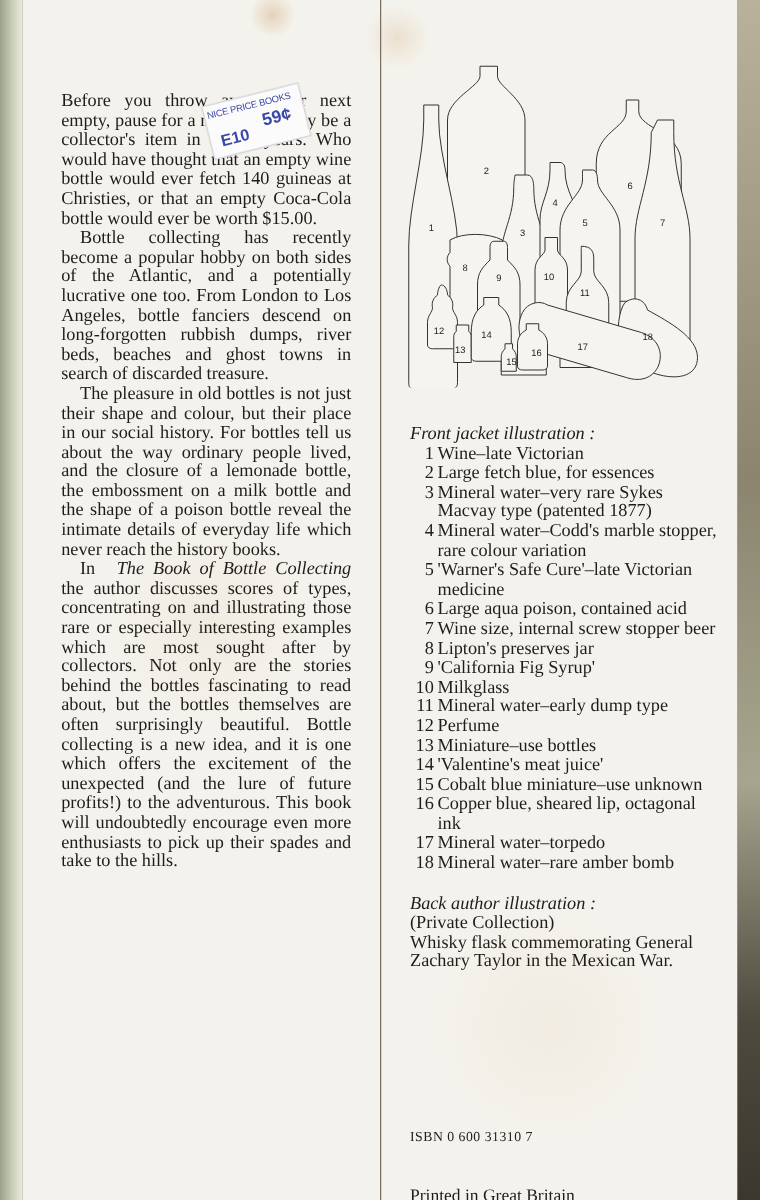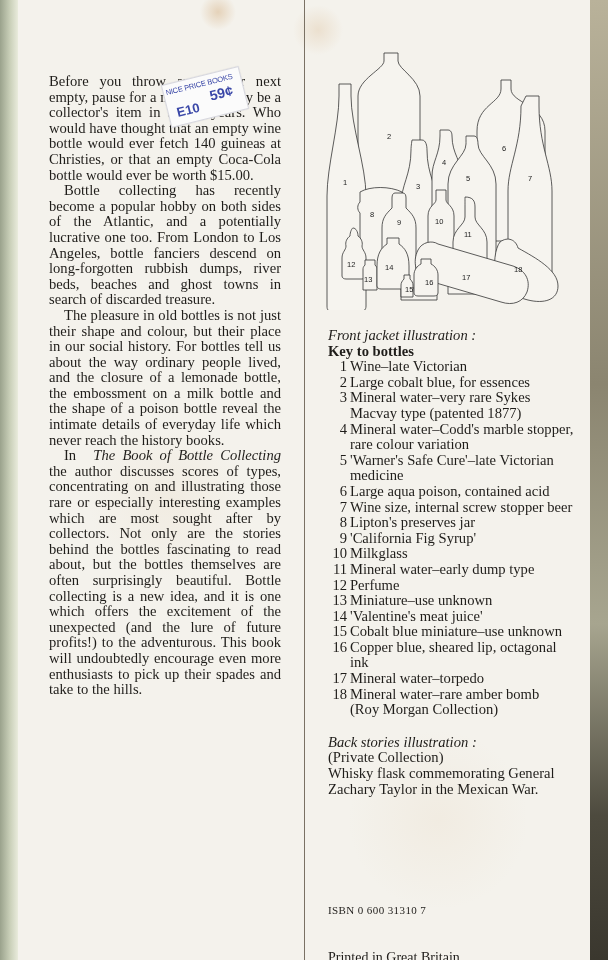--- a/index.html
+++ b/index.html
@@ -46,21 +46,21 @@
       box-shadow:0 0 1px rgba(0,0,0,0.2);
     }
     .sticker .brand { position:absolute; left:2px; top:3px; font-size:7.5px; letter-spacing:-0.2px; white-space:nowrap; }
     .sticker .price { position:absolute; left:44px; top:13px; font-size:14px; font-weight:bold; }
     .sticker .code { position:absolute; left:8px; top:22px; font-size:13px; font-weight:bold; }
     .illustration { position:absolute; left:320px; top:40px; width:240px; height:270px; }
     .col-right {
       position:absolute; left:328px; top:328px; width:250px;
       font-size:14.6px; line-height:15.6px;
     }
-    .caption { font-style:italic; }
+    .caption { font-style:italic;margin-top:12px; }
     .key-title { font-weight:bold; }
     .key-list { margin:0; padding:0; list-style:none; }
     .key-item { display:flex; }
     .key-num { width:19px; text-align:right; padding-right:3px; flex:none; }
     .key-text { flex:1; }
     .key-credit { padding-left:22px; }
     .back-block { margin-top:17px; }
     .isbn { position:absolute; left:328px; top:904px; font-size:11px; letter-spacing:0.4px; }
     .printed { position:absolute; left:328px; top:950px; font-size:14px;text-align:right; }
     svg text { font-family:"Liberation Sans", sans-serif; font-size:7.5px; fill:#222; }
@@ -140,29 +140,28 @@
   <text x="44" y="242">13</text>
   <text x="65" y="230">14</text>
   <text x="85" y="252">15</text>
   <text x="105" y="245">16</text>
   <text x="142" y="240">17</text>
   <text x="194" y="232">18</text>
 </svg>
 
 <div class="col-right">
   <div class="caption">Front jacket illustration :</div>
-  <div class="key-title">Key to bottles</div>
   <ul class="key-list">
     <li class="key-item">
         <span class="key-num">1</span>
         <span class="key-text">Wine–late Victorian</span>
       </li>
     <li class="key-item">
         <span class="key-num">2</span>
-        <span class="key-text">Large cobalt blue, for essences</span>
+        <span class="key-text">Large fetch blue, for essences</span>
       </li>
     <li class="key-item">
         <span class="key-num">3</span>
         <span class="key-text">Mineral water–very rare Sykes Macvay type (patented 1877)</span>
       </li>
     <li class="key-item">
         <span class="key-num">4</span>
         <span class="key-text">Mineral water–Codd's marble stopper, rare colour variation</span>
       </li>
     <li class="key-item">
@@ -192,21 +191,21 @@
     <li class="key-item">
         <span class="key-num">11</span>
         <span class="key-text">Mineral water–early dump type</span>
       </li>
     <li class="key-item">
         <span class="key-num">12</span>
         <span class="key-text">Perfume</span>
       </li>
     <li class="key-item">
         <span class="key-num">13</span>
-        <span class="key-text">Miniature–use unknown</span>
+        <span class="key-text">Miniature–use bottles</span>
       </li>
     <li class="key-item">
         <span class="key-num">14</span>
         <span class="key-text">'Valentine's meat juice'</span>
       </li>
     <li class="key-item">
         <span class="key-num">15</span>
         <span class="key-text">Cobalt blue miniature–use unknown</span>
       </li>
     <li class="key-item">
@@ -215,23 +214,22 @@
       </li>
     <li class="key-item">
         <span class="key-num">17</span>
         <span class="key-text">Mineral water–torpedo</span>
       </li>
     <li class="key-item">
         <span class="key-num">18</span>
         <span class="key-text">Mineral water–rare amber bomb</span>
       </li>
   </ul>
-  <div class="key-credit">(Roy Morgan Collection)</div>
 
   <div class="back-block">
-    <div class="caption">Back stories illustration :</div>
+    <div class="caption">Back author illustration :</div>
     <div>(Private Collection)</div>
     <div>Whisky flask commemorating General Zachary Taylor in the Mexican War.</div>
   </div>
 </div>
 
 <div class="isbn">ISBN 0 600 31310 7</div>
 <div class="printed">Printed in Great Britain</div>
 
 </body></html>

